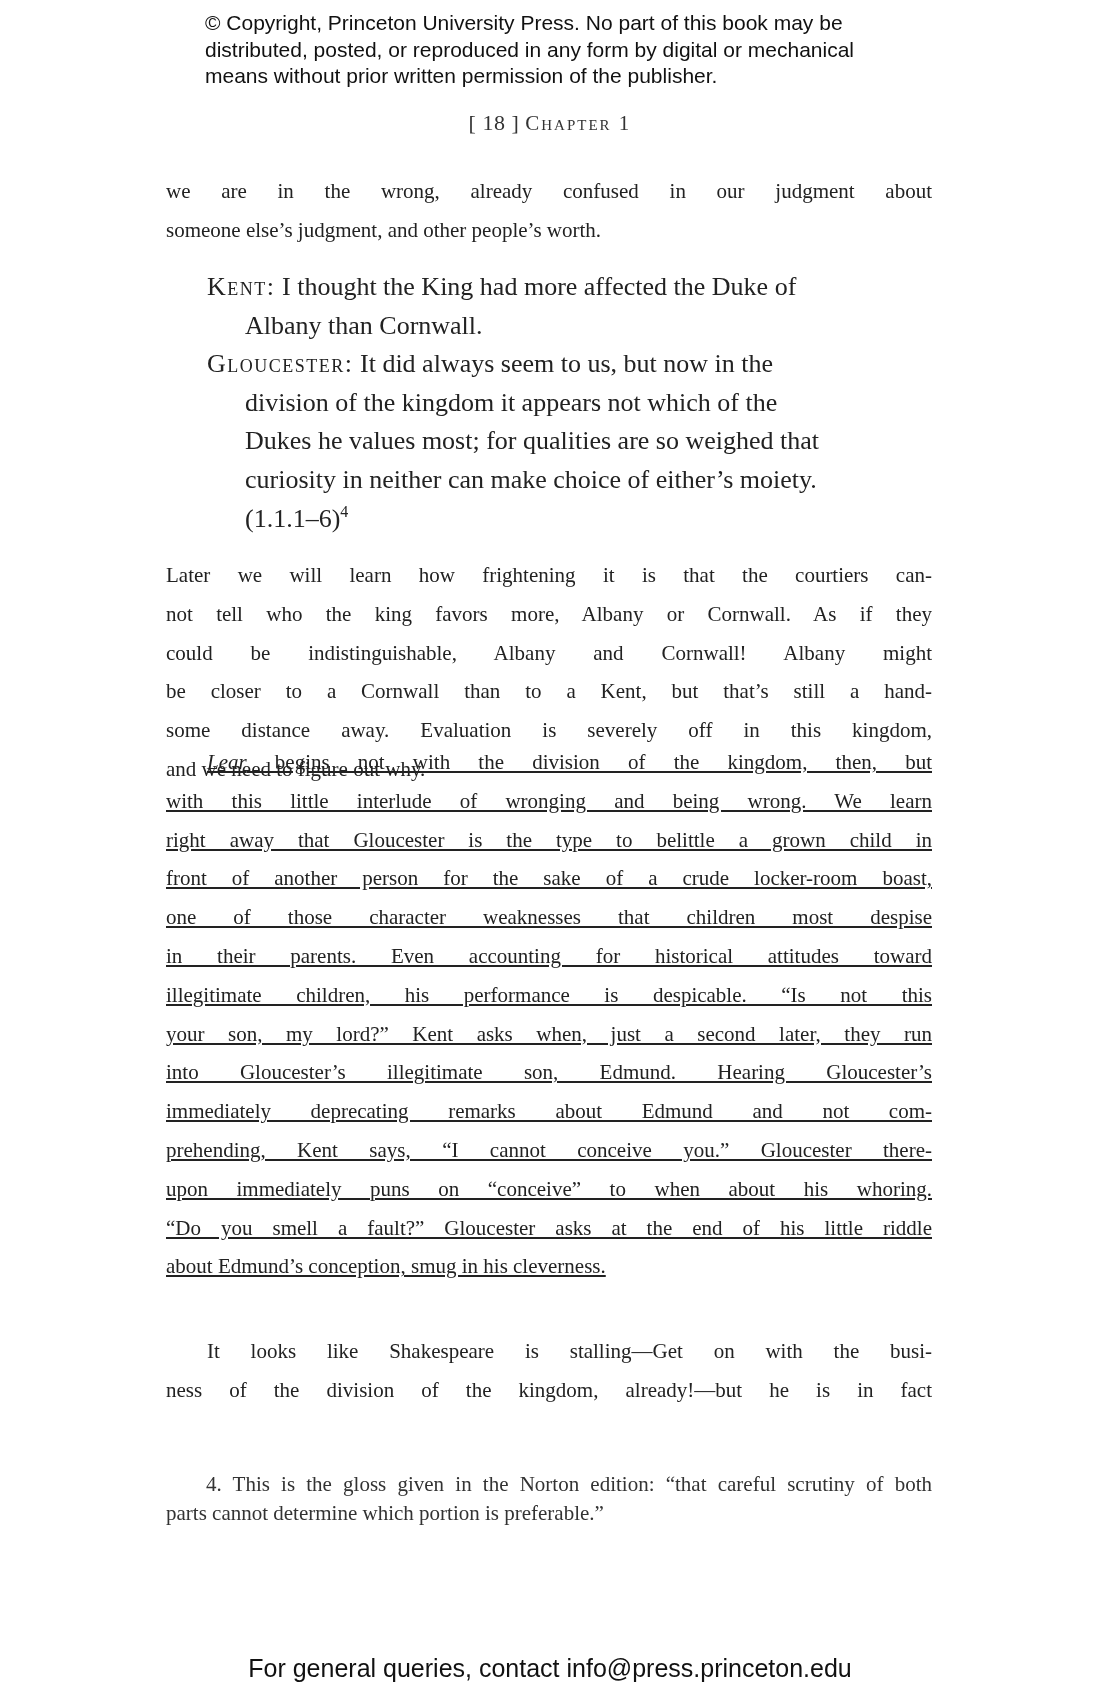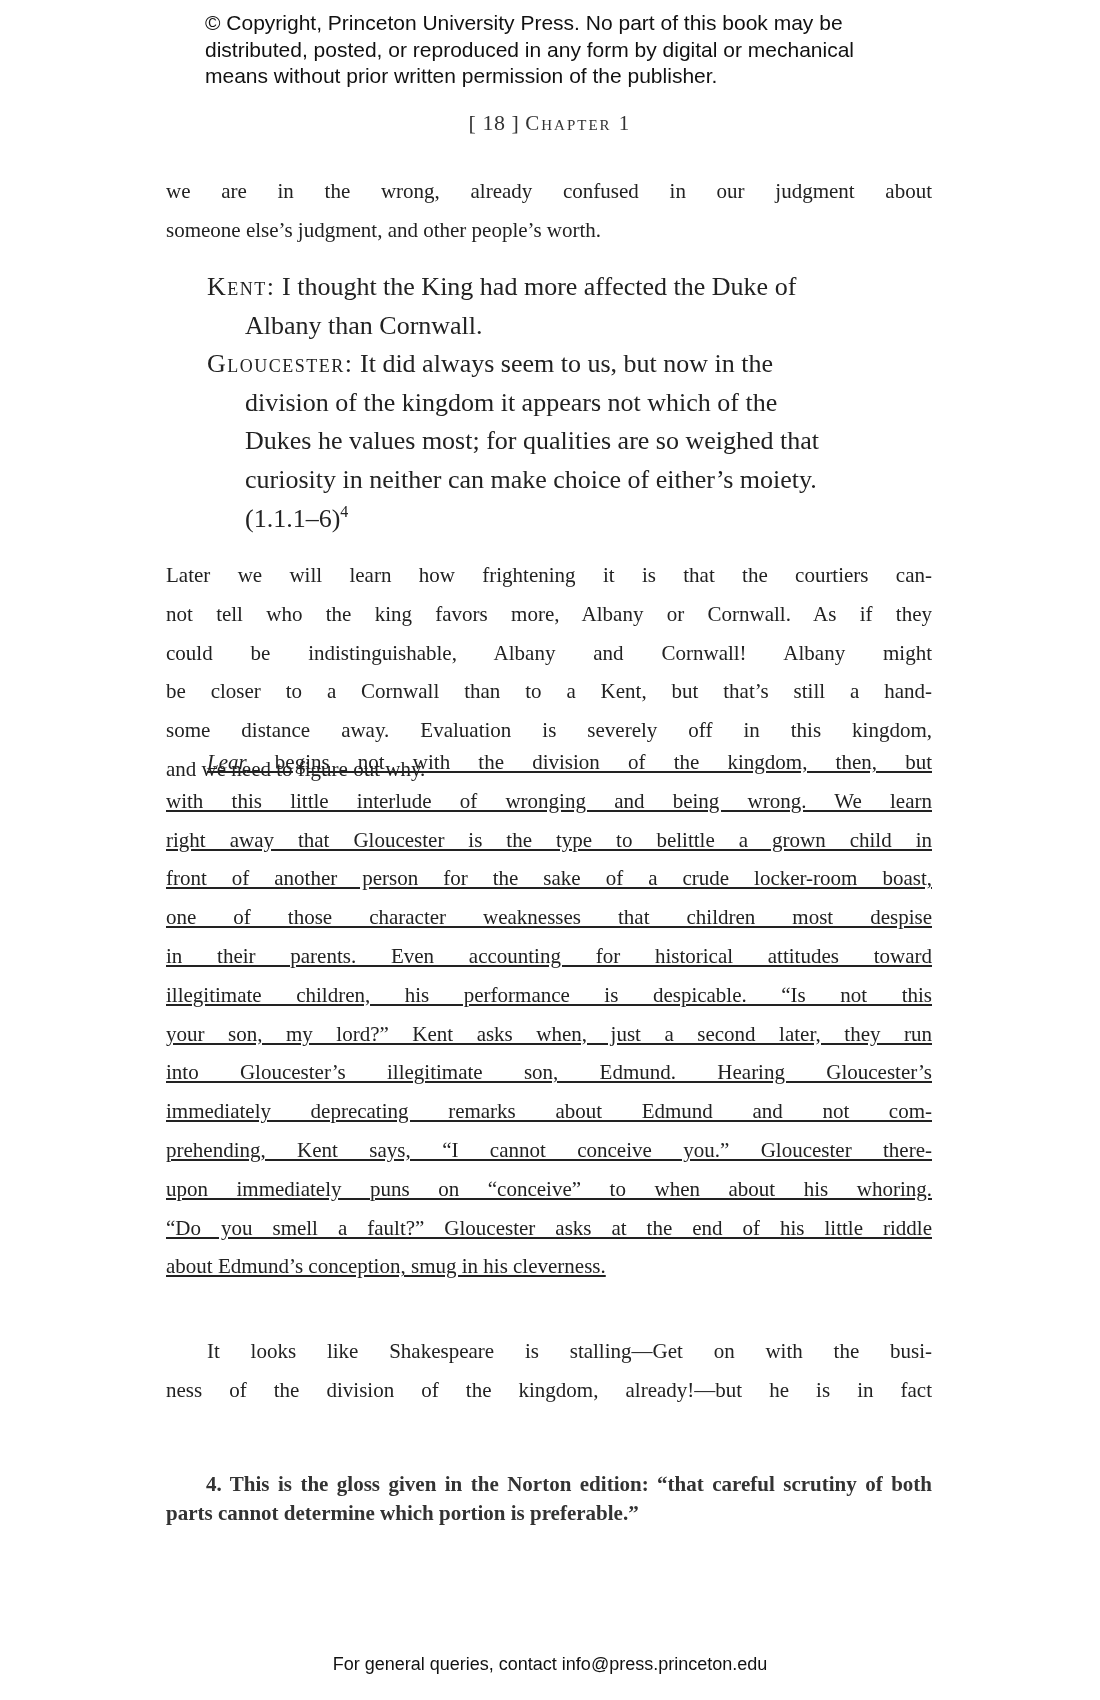--- a/index.html
+++ b/index.html
@@ -21,23 +21,23 @@
   }
   .line { display: block; height: 38.8px; line-height: 38.8px; white-space: nowrap; text-align: justify; text-align-last: justify; }
   .line.last { text-align-last: left; }
   .line.indent { padding-left: 41px; }
   .sc { font-variant: small-caps; letter-spacing: 1.5px; }
   .verse { position: absolute; left: 207px; width: 700px; font-family: "Liberation Serif", serif; font-size: 26px; color: #222222; }
   .verse .vl { display: block; height: 38.6px; line-height: 38.6px; white-space: nowrap; }
   .verse .cont { padding-left: 38px; }
   sup { font-size: 16px; line-height: 0; vertical-align: 10px; }
   .footnote { position: absolute; left: 166px; width: 766px; top: 1470px; font-family: "Liberation Serif", serif; font-size: 21px; color: #333333; }
-  .footnote .fl { display: block; height: 29px; line-height: 29px; white-space: nowrap; font-weight: bold; }
+  .footnote .fl { display: block; height: 29px; line-height: 29px; white-space: nowrap; }
   .footnote .fl.first { padding-left: 40px; text-align: justify; text-align-last: justify; }
-  .contact { position: absolute; left: 0; width: 1100px; top: 1654px; text-align: center; font-family: "Liberation Sans", sans-serif; font-size: 18px; color: #111111; }
+  .contact { position: absolute; left: 0; width: 1100px; top: 1654px; text-align: center; font-family: "Liberation Sans", sans-serif; font-size: 25px; color: #111111; }
   em { font-style: italic; }
 </style>
 </head>
 <body>
 
 <div class="copyright">
   <span class="cl">© Copyright, Princeton University Press. No part of this book may be</span>
   <span class="cl">distributed, posted, or reproduced in any form by digital or mechanical</span>
   <span class="cl">means without prior written permission of the publisher.</span>
 </div>

